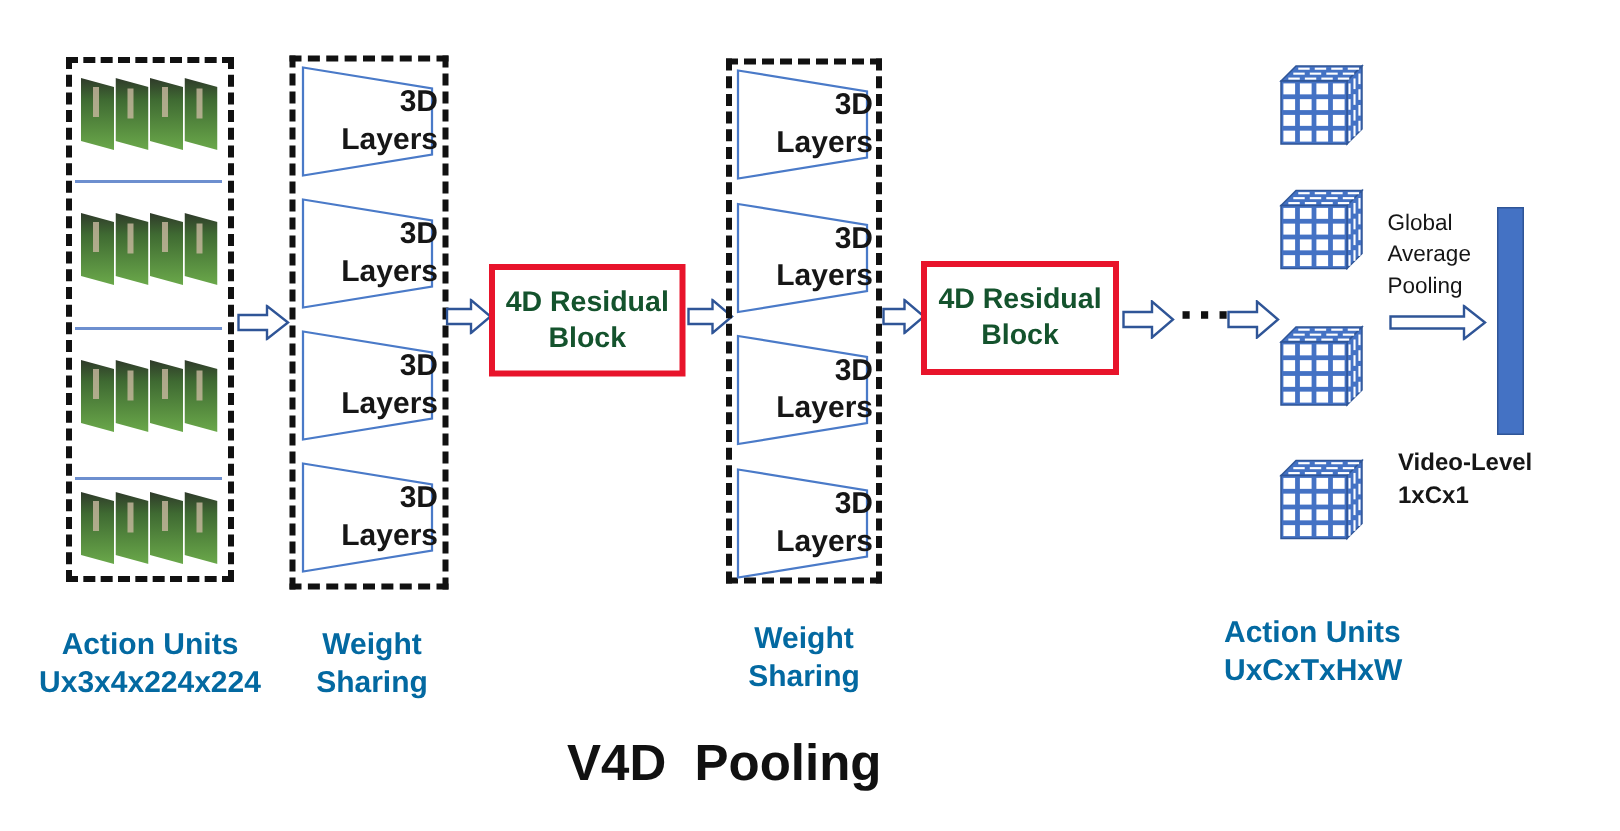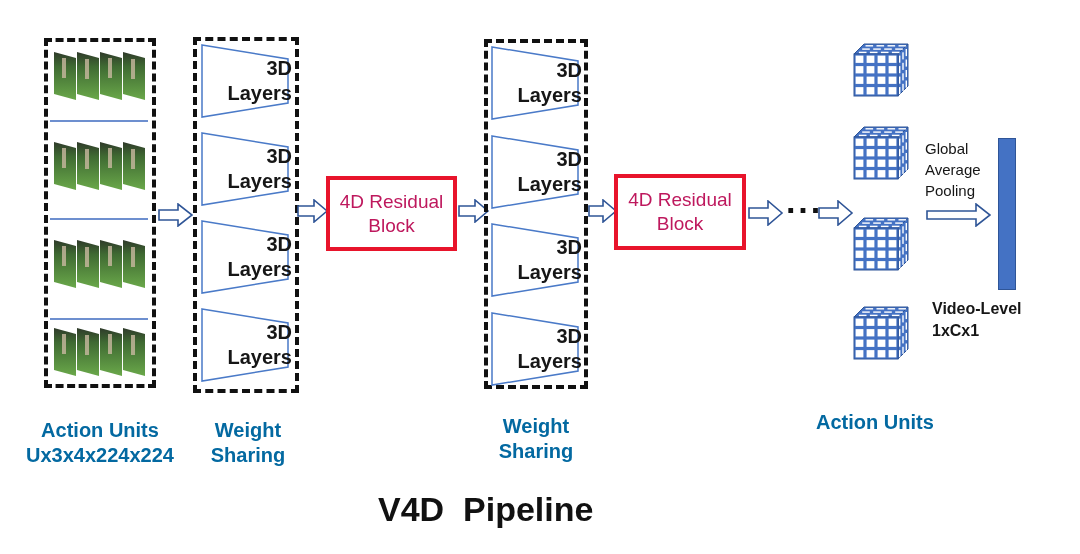--- a/index.html
+++ b/index.html
@@ -6,21 +6,21 @@
   body { width:1080px; height:554px; position:relative; overflow:hidden;
          font-family:"Liberation Sans", "DejaVu Sans", sans-serif; color:#111; }
   .abs { position:absolute; }
   .dashed { position:absolute; border:4px dashed #111; box-sizing:border-box; }
   .label { position:absolute; font-size:20px; font-weight:bold; line-height:25px; text-align:center; white-space:nowrap; color:#0369a1; }
   .trap { position:absolute; width:100px; height:76px; }
   .trap svg { position:absolute; left:0; top:0; }
   .trap-text { position:absolute; left:0; right:0; top:13px; text-align:right; font-size:20px; font-weight:bold; line-height:25px; color:#161616; }
   .resblock { position:absolute; border:4px solid #e8142b; box-sizing:border-box; background:#fff;
               display:flex; align-items:center; justify-content:center; text-align:center;
-              font-size:19px; font-weight:normal; line-height:24px; color:#be185d; }
+              font-size:19px; font-weight:bold; line-height:24px; color:#14532d; }
   .arrow { position:absolute; }
   .frame-row { position:absolute; left:54px; width:94px; height:48px; }
   .frame { position:absolute; width:22px; height:42px; }
   .sep { position:absolute; left:50px; width:98px; height:1.5px; background:#6d8fcf; }
   .cube { position:absolute; width:58px; height:56px; }
   .bar { position:absolute; background:#4472c4; border:1px solid #2f5597; box-sizing:border-box; }
 </style>
 </head>
 <body>
 
@@ -526,32 +526,33 @@
         <rect x="50.3" y="31.3" width="1.4" height="7.1" fill="#fff"></rect>
         <rect x="53.6" y="28" width="1.4" height="7.1" fill="#fff"></rect>
         <rect x="47" y="45.1" width="1.4" height="7.1" fill="#fff"></rect>
         <rect x="50.3" y="41.800000000000004" width="1.4" height="7.1" fill="#fff"></rect>
         <rect x="53.6" y="38.5" width="1.4" height="7.1" fill="#fff"></rect>
       </svg></div>
   </div>
 
 <div class="label" style="left:806px; top:410px; width:150px; text-align:left; padding-left:10px;">
   <div>Action Units</div>
+  <div>UxCxTxHxW</div>
 </div>
 
 <div class="abs" style="left:925px; top:138px; font-size:15px; font-weight:normal; line-height:21px; color:#161616;">
   <div>Global</div>
   <div>Average</div>
   <div>Pooling</div>
 </div>
 
 <svg class="arrow" style="left:926px; top:203px;" width="66" height="24" viewBox="0 0 66 24">
   <path d="M1 8 H50 V1 L64 12 L50 23 V16 H1 Z" fill="#fff" stroke="#2f5597" stroke-width="1.6"></path>
 </svg>
 
 <div class="bar" style="left:998px; top:138px; width:18px; height:152px;"></div>
 
 <div class="abs" style="left:932px; top:298px; font-size:16px; font-weight:bold; line-height:22px; color:#161616;">
   <div>Video-Level</div>
   <div>1xCx1</div>
 </div>
 
-<div class="abs" style="left:378px; top:490px; font-size:34px; font-weight:bold; white-space:pre; color:#111;">V4D  Pipeline</div>
+<div class="abs" style="left:378px; top:490px; font-size:34px; font-weight:bold; white-space:pre; color:#111;">V4D  Pooling</div>
 
 </body></html>

